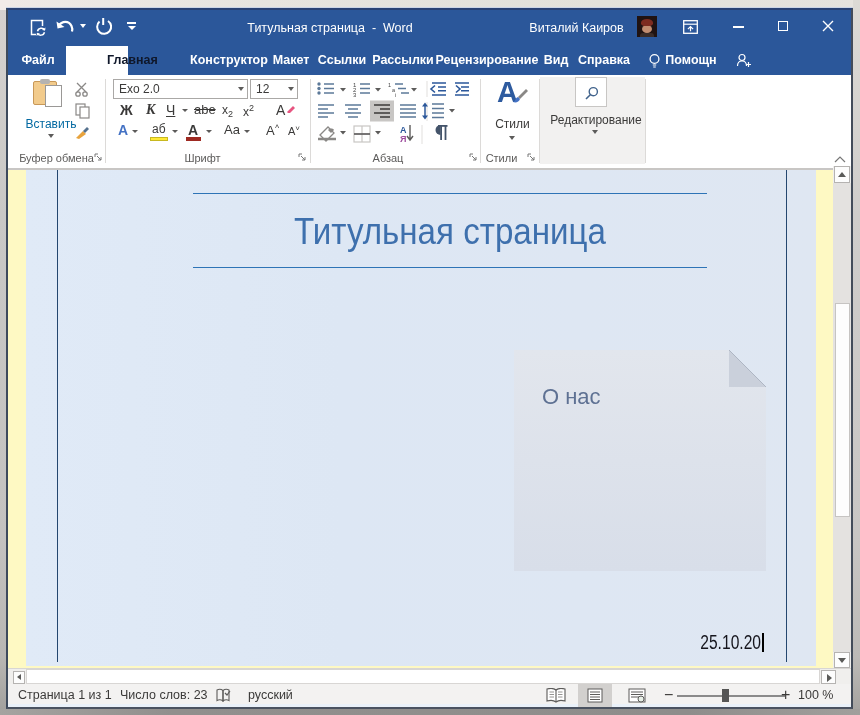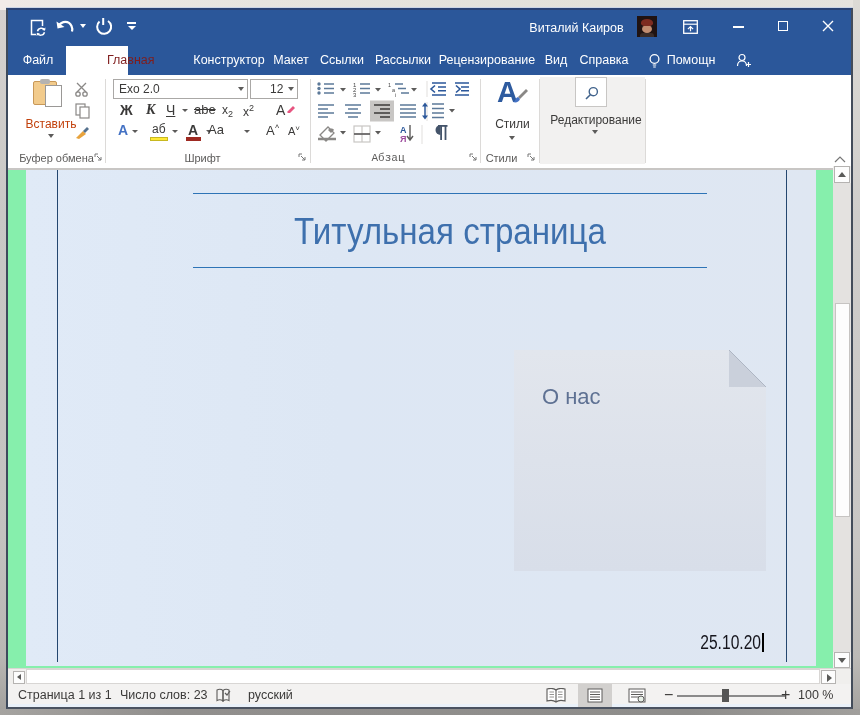--- a/index.html
+++ b/index.html
@@ -36,20 +36,21 @@
   <div class="abs" style="left:72px;top:14px;width:0;height:0;border-left:3.5px solid transparent;border-right:3.5px solid transparent;border-top:4px solid #fff;"></div>
 
   <svg class="abs" style="left:85px;top:7px" width="22" height="22" viewBox="0 0 22 22">
     <path d="M15 4 A7 7 0 1 1 6.5 4.6" fill="none" stroke="#fff" stroke-width="2"></path>
     <path d="M10.2 1 v7" stroke="#fff" stroke-width="2"></path>
   </svg>
 
   <div class="abs" style="left:119px;top:12px;width:9px;height:2px;background:#fff;"></div>
   <div class="abs" style="left:120px;top:16px;width:0;height:0;border-left:4px solid transparent;border-right:4px solid transparent;border-top:4.5px solid #fff;"></div>
 
+  <div class="abs" style="left:0;top:0;width:644px;height:36px;line-height:36px;text-align:center;font-size:12.5px;color:#fff;">Титульная страница&nbsp; -&nbsp; Word</div>
 
   <div class="abs" style="left:508px;top:0;width:121px;height:36px;line-height:36px;font-size:12.5px;color:#fff;text-align:center;">Виталий Каиров</div>
 
   <div class="abs" style="left:629px;top:6px;width:20px;height:21px;background:#201312;overflow:hidden;">
     <div class="abs" style="left:5px;top:9px;width:10px;height:8px;border-radius:50%;background:#c28d70;"></div>
     <div class="abs" style="left:4px;top:3px;width:12px;height:7px;border-radius:50% 50% 40% 40%;background:#7e2c20;"></div>
     <div class="abs" style="left:3px;top:17px;width:14px;height:5px;background:#3a2c28;border-radius:3px 3px 0 0;"></div>
   </div>
 
   <svg class="abs" style="left:675px;top:10px" width="15" height="14" viewBox="0 0 15 14">
@@ -58,23 +59,23 @@
     <path d="M7.5 11.2 V7 M4.9 9.2 L7.5 6.6 L10.1 9.2" stroke="#fff" stroke-width="1.2" fill="none"></path>
   </svg>
 
   <div class="abs" style="left:725px;top:16px;width:11px;height:1.6px;background:#fff;"></div>
   <div class="abs" style="left:770px;top:11px;width:10px;height:10px;border:1.4px solid #fff;"></div>
   <svg class="abs" style="left:814px;top:10px" width="12" height="12" viewBox="0 0 12 12">
     <path d="M1 1 L11 11 M11 1 L1 11" stroke="#fff" stroke-width="1.4"></path>
   </svg>
 </div>
 
-<div class="abs" id="tabs" style="left:8px;top:46px;width:824px;height:29px;background:#2b579a;color:#fff;font-size:12.5px;">
+<div class="abs" id="tabs" style="left:8px;top:46px;width:824px;height:29px;background:#2b579a;color:#fff;font-size:12.5px;font-weight:bold;">
   <div class="abs" style="left:0px;top:0;width:60px;height:29px;line-height:29px;text-align:center;">Файл</div>
-  <div class="abs" style="left:58px;top:0;width:62px;height:29px;background:#fff;color:#7f1d1d;text-align:center;line-height:29px;padding-left:41px;">Главная</div>
+  <div class="abs" style="left:58px;top:0;width:62px;height:29px;background:#fff;color:#0f172a;text-align:center;line-height:29px;padding-left:41px;">Главная</div>
   <div class="abs" style="left:161px;top:0;width:120px;height:29px;line-height:29px;text-align:center;">Конструктор</div>
   <div class="abs" style="left:223px;top:0;width:120px;height:29px;line-height:29px;text-align:center;">Макет</div>
   <div class="abs" style="left:274px;top:0;width:120px;height:29px;line-height:29px;text-align:center;">Ссылки</div>
   <div class="abs" style="left:335px;top:0;width:120px;height:29px;line-height:29px;text-align:center;">Рассылки</div>
   <div class="abs" style="left:419px;top:0;width:120px;height:29px;line-height:29px;text-align:center;">Рецензирование</div>
   <div class="abs" style="left:488px;top:0;width:120px;height:29px;line-height:29px;text-align:center;">Вид</div>
   <div class="abs" style="left:536px;top:0;width:120px;height:29px;line-height:29px;text-align:center;">Справка</div>
   <svg class="abs" style="left:640px;top:7px" width="13" height="16" viewBox="0 0 13 16">
     <circle cx="6.5" cy="6" r="4.4" fill="none" stroke="#fff" stroke-width="1.3"></circle>
     <path d="M4.8 12 h3.4 M5.2 14 h2.6" stroke="#fff" stroke-width="1.2"></path>
@@ -90,21 +91,21 @@
 <div class="abs" id="ribbon" style="left:8px;top:75px;width:843px;height:95px;background:#fff;border-bottom:2px solid #c8c6c4;font-size:11px;color:#444;">
 
   <div class="abs" style="left:97px;top:4px;width:1px;height:84px;background:#dcdad8;"></div>
   <div class="abs" style="left:302px;top:4px;width:1px;height:84px;background:#dcdad8;"></div>
   <div class="abs" style="left:472px;top:4px;width:1px;height:84px;background:#dcdad8;"></div>
   <div class="abs" style="left:531px;top:4px;width:1px;height:84px;background:#dcdad8;"></div>
   <div class="abs" style="left:637px;top:4px;width:1px;height:84px;background:#dcdad8;"></div>
 
   <div class="abs" style="left:0px;top:77px;width:97px;text-align:center;color:#5c5b5a;">Буфер обмена</div>
   <div class="abs" style="left:92px;top:77px;width:205px;text-align:center;color:#5c5b5a;">Шрифт</div>
-  <div class="abs" style="left:295px;top:77px;width:170px;text-align:center;color:#5c5b5a;font-family:Liberation Mono, monospace;">Абзац</div>
+  <div class="abs" style="left:295px;top:77px;width:170px;text-align:center;color:#5c5b5a;">Абзац</div>
   <div class="abs" style="left:464px;top:77px;width:59px;text-align:center;color:#5c5b5a;">Стили</div>
 
   <svg class="abs" style="left:86px;top:78px" width="9" height="9" viewBox="0 0 9 9">
       <path d="M1 1 h3 M1 1 v3 M3 3 l4 4 M7 4 v3 h-3" stroke="#777" stroke-width="1" fill="none"></path>
     </svg>
   <svg class="abs" style="left:290px;top:78px" width="9" height="9" viewBox="0 0 9 9">
       <path d="M1 1 h3 M1 1 v3 M3 3 l4 4 M7 4 v3 h-3" stroke="#777" stroke-width="1" fill="none"></path>
     </svg>
   <svg class="abs" style="left:461px;top:78px" width="9" height="9" viewBox="0 0 9 9">
       <path d="M1 1 h3 M1 1 v3 M3 3 l4 4 M7 4 v3 h-3" stroke="#777" stroke-width="1" fill="none"></path>
@@ -115,21 +116,21 @@
 
   <svg class="abs" style="left:826px;top:80px" width="12" height="8" viewBox="0 0 12 8">
       <path d="M1 7 L6 2 L11 7" stroke="#777" stroke-width="1.2" fill="none"></path>
     </svg>
 
   <div class="abs" style="left:25px;top:5px;width:38px;height:40px;">
     <div class="abs" style="left:0px;top:1px;width:24px;height:24px;background:#f2cb8c;border:1px solid #c89858;border-radius:2px;"></div>
     <div class="abs" style="left:7px;top:-1px;width:10px;height:5px;background:#b5b3b1;border-radius:2px;"></div>
     <div class="abs" style="left:12px;top:5px;width:17px;height:22px;background:#fff;border:1px solid #9a9896;"></div>
   </div>
-  <div class="abs" style="left:8px;top:42px;width:70px;text-align:center;font-size:12px;color:#c2410c;">Вставить</div>
+  <div class="abs" style="left:8px;top:42px;width:70px;text-align:center;font-size:12px;color:#0369a1;">Вставить</div>
   <div class="abs" style="left:40px;top:59px;width:0;height:0;border-left:3.5px solid transparent;border-right:3.5px solid transparent;border-top:4px solid #5c5b5a;"></div>
 
   <svg class="abs" style="left:66px;top:7px" width="17" height="15" viewBox="0 0 17 15">
     <path d="M3 1 L12 10 M12 1 L3 10" stroke="#8a8886" stroke-width="1.3" fill="none"></path>
     <circle cx="4" cy="12" r="2.2" fill="none" stroke="#8a8886" stroke-width="1.3"></circle>
     <circle cx="11" cy="12" r="2.2" fill="none" stroke="#8a8886" stroke-width="1.3"></circle>
   </svg>
   <svg class="abs" style="left:67px;top:28px" width="16" height="16" viewBox="0 0 16 16">
     <rect x="1" y="1" width="9" height="11" fill="#fff" stroke="#8a8886" stroke-width="1.2"></rect>
     <rect x="5" y="4" width="9" height="11" fill="#fff" stroke="#8a8886" stroke-width="1.2"></rect>
@@ -137,21 +138,21 @@
   <svg class="abs" style="left:66px;top:49px" width="18" height="16" viewBox="0 0 18 16">
     <path d="M2 14 L9 7 l3 3 -7 5 z" fill="#e8a33d"></path>
     <path d="M9 7 l4 -4 2 2 -4 4 z" fill="#55718e"></path>
   </svg>
 
   <div class="abs" style="left:105px;top:4px;width:135px;height:20px;border:1px solid #aaa8a6;background:#fff;">
     <div class="abs" style="left:5px;top:0;width:100px;height:18px;line-height:18px;font-size:12px;color:#3b3a39;">Exo 2.0</div>
     <div class="abs" style="left:124px;top:7px;width:0;height:0;border-left:3.5px solid transparent;border-right:3.5px solid transparent;border-top:4px solid #5c5b5a;"></div>
   </div>
   <div class="abs" style="left:242px;top:4px;width:48px;height:20px;border:1px solid #aaa8a6;background:#fff;">
-    <div class="abs" style="left:19px;top:0;width:30px;height:18px;line-height:18px;font-size:12px;color:#3b3a39;">12</div>
+    <div class="abs" style="left:5px;top:0;width:30px;height:18px;line-height:18px;font-size:12px;color:#3b3a39;">12</div>
     <div class="abs" style="left:37px;top:7px;width:0;height:0;border-left:3.5px solid transparent;border-right:3.5px solid transparent;border-top:4px solid #5c5b5a;"></div>
   </div>
 
   <div class="abs" style="left:108px;top:26px;width:200px;height:20px;font-size:14px;color:#3b3a39;">
     <b class="abs" style="left:4px;top:1px;">Ж</b>
     <i class="abs" style="left:30px;top:1px;font-family:'Liberation Serif',serif;font-weight:bold;">К</i>
     <span class="abs" style="left:50px;top:1px;text-decoration:underline;">Ч</span>
     <span class="abs" style="left:66px;top:8px;width:0;height:0;border-left:3px solid transparent;border-right:3px solid transparent;border-top:3.5px solid #5c5b5a;"></span>
     <span class="abs" style="left:78px;top:1px;text-decoration:line-through;font-size:13px;">abе</span>
     <span class="abs" style="left:106px;top:2px;font-size:12px;">x<sub style="font-size:9px;">2</sub></span>
@@ -164,21 +165,21 @@
 
   <div class="abs" style="left:108px;top:47px;width:200px;height:22px;font-size:14px;color:#3b3a39;">
     <span class="abs" style="left:2px;top:0px;color:#4472c4;font-weight:bold;">А</span>
     <span class="abs" style="left:16px;top:8px;width:0;height:0;border-left:3px solid transparent;border-right:3px solid transparent;border-top:3.5px solid #5c5b5a;"></span>
     <span class="abs" style="left:36px;top:0px;font-size:12px;">аб</span>
     <span class="abs" style="left:34px;top:15px;width:18px;height:4px;background:#ffe934;border:1px solid #c8b820;"></span>
     <span class="abs" style="left:56px;top:8px;width:0;height:0;border-left:3px solid transparent;border-right:3px solid transparent;border-top:3.5px solid #5c5b5a;"></span>
     <b class="abs" style="left:72px;top:0px;">А</b>
     <span class="abs" style="left:70px;top:15px;width:15px;height:4px;background:#9e2a22;"></span>
     <span class="abs" style="left:90px;top:8px;width:0;height:0;border-left:3px solid transparent;border-right:3px solid transparent;border-top:3.5px solid #5c5b5a;"></span>
-    <span class="abs" style="left:92px;top:0px;font-size:13px;">Аа</span>
+    <span class="abs" style="left:108px;top:0px;font-size:13px;">Аа</span>
     <span class="abs" style="left:128px;top:8px;width:0;height:0;border-left:3px solid transparent;border-right:3px solid transparent;border-top:3.5px solid #5c5b5a;"></span>
     <span class="abs" style="left:150px;top:0px;font-size:13px;">А<span style="font-size:8px;vertical-align:6px;">˄</span></span>
     <span class="abs" style="left:172px;top:2px;font-size:11px;">А<span style="font-size:8px;vertical-align:4px;">˅</span></span>
   </div>
 
   <svg id="para" class="abs" style="left:306px;top:3px" width="166" height="72" viewBox="0 0 166 72">
 
     <g stroke="#5c7999" stroke-width="1.5">
       <path d="M10 6 h10 M10 10.5 h10 M10 15 h10"></path>
     </g>
@@ -283,21 +284,21 @@
       <svg class="abs" style="left:9px;top:8px" width="14" height="14" viewBox="0 0 14 14">
         <circle cx="8.3" cy="5.7" r="4.1" fill="none" stroke="#41638c" stroke-width="1.4"></circle>
         <path d="M5.3 8.7 L1 13" stroke="#41638c" stroke-width="1.6"></path>
       </svg>
     </div>
     <div class="abs" style="left:0;top:38px;width:98px;text-align:center;font-size:12px;color:#3b3a39;">Редактирование</div>
     <div class="abs" style="left:45px;top:55px;width:0;height:0;border-left:3.5px solid transparent;border-right:3.5px solid transparent;border-top:4px solid #5c5b5a;"></div>
   </div>
 </div>
 
-<div class="abs" id="doc" style="left:8px;top:170px;width:825px;height:498px;background:#86efac;overflow:hidden;padding-left:8px;">
+<div class="abs" id="doc" style="left:8px;top:170px;width:825px;height:498px;background:#fef9c3;overflow:hidden;padding-left:8px;">
 
   <div class="abs" style="left:18px;top:0;width:790px;height:496px;background:linear-gradient(90deg,#e0eaf7 0%,#dde7f4 40%,#dfe7f2 100%);"></div>
 
   <div class="abs" style="left:48.5px;top:0;width:1.6px;height:492px;background:#24476f;"></div>
   <div class="abs" style="left:777.5px;top:0;width:1.6px;height:492px;background:#24476f;"></div>
 
   <div class="abs" style="left:185px;top:23px;width:514px;height:1.3px;background:#2e74b6;"></div>
   <div class="abs" style="left:185px;top:97px;width:514px;height:1.3px;background:#2e74b6;"></div>
 
   <div class="abs" style="left:185px;top:41px;width:514px;text-align:center;font-size:36px;color:#3e70ad;transform:scaleX(0.92);transform-origin:50% 50%;">Титульная страница</div>

